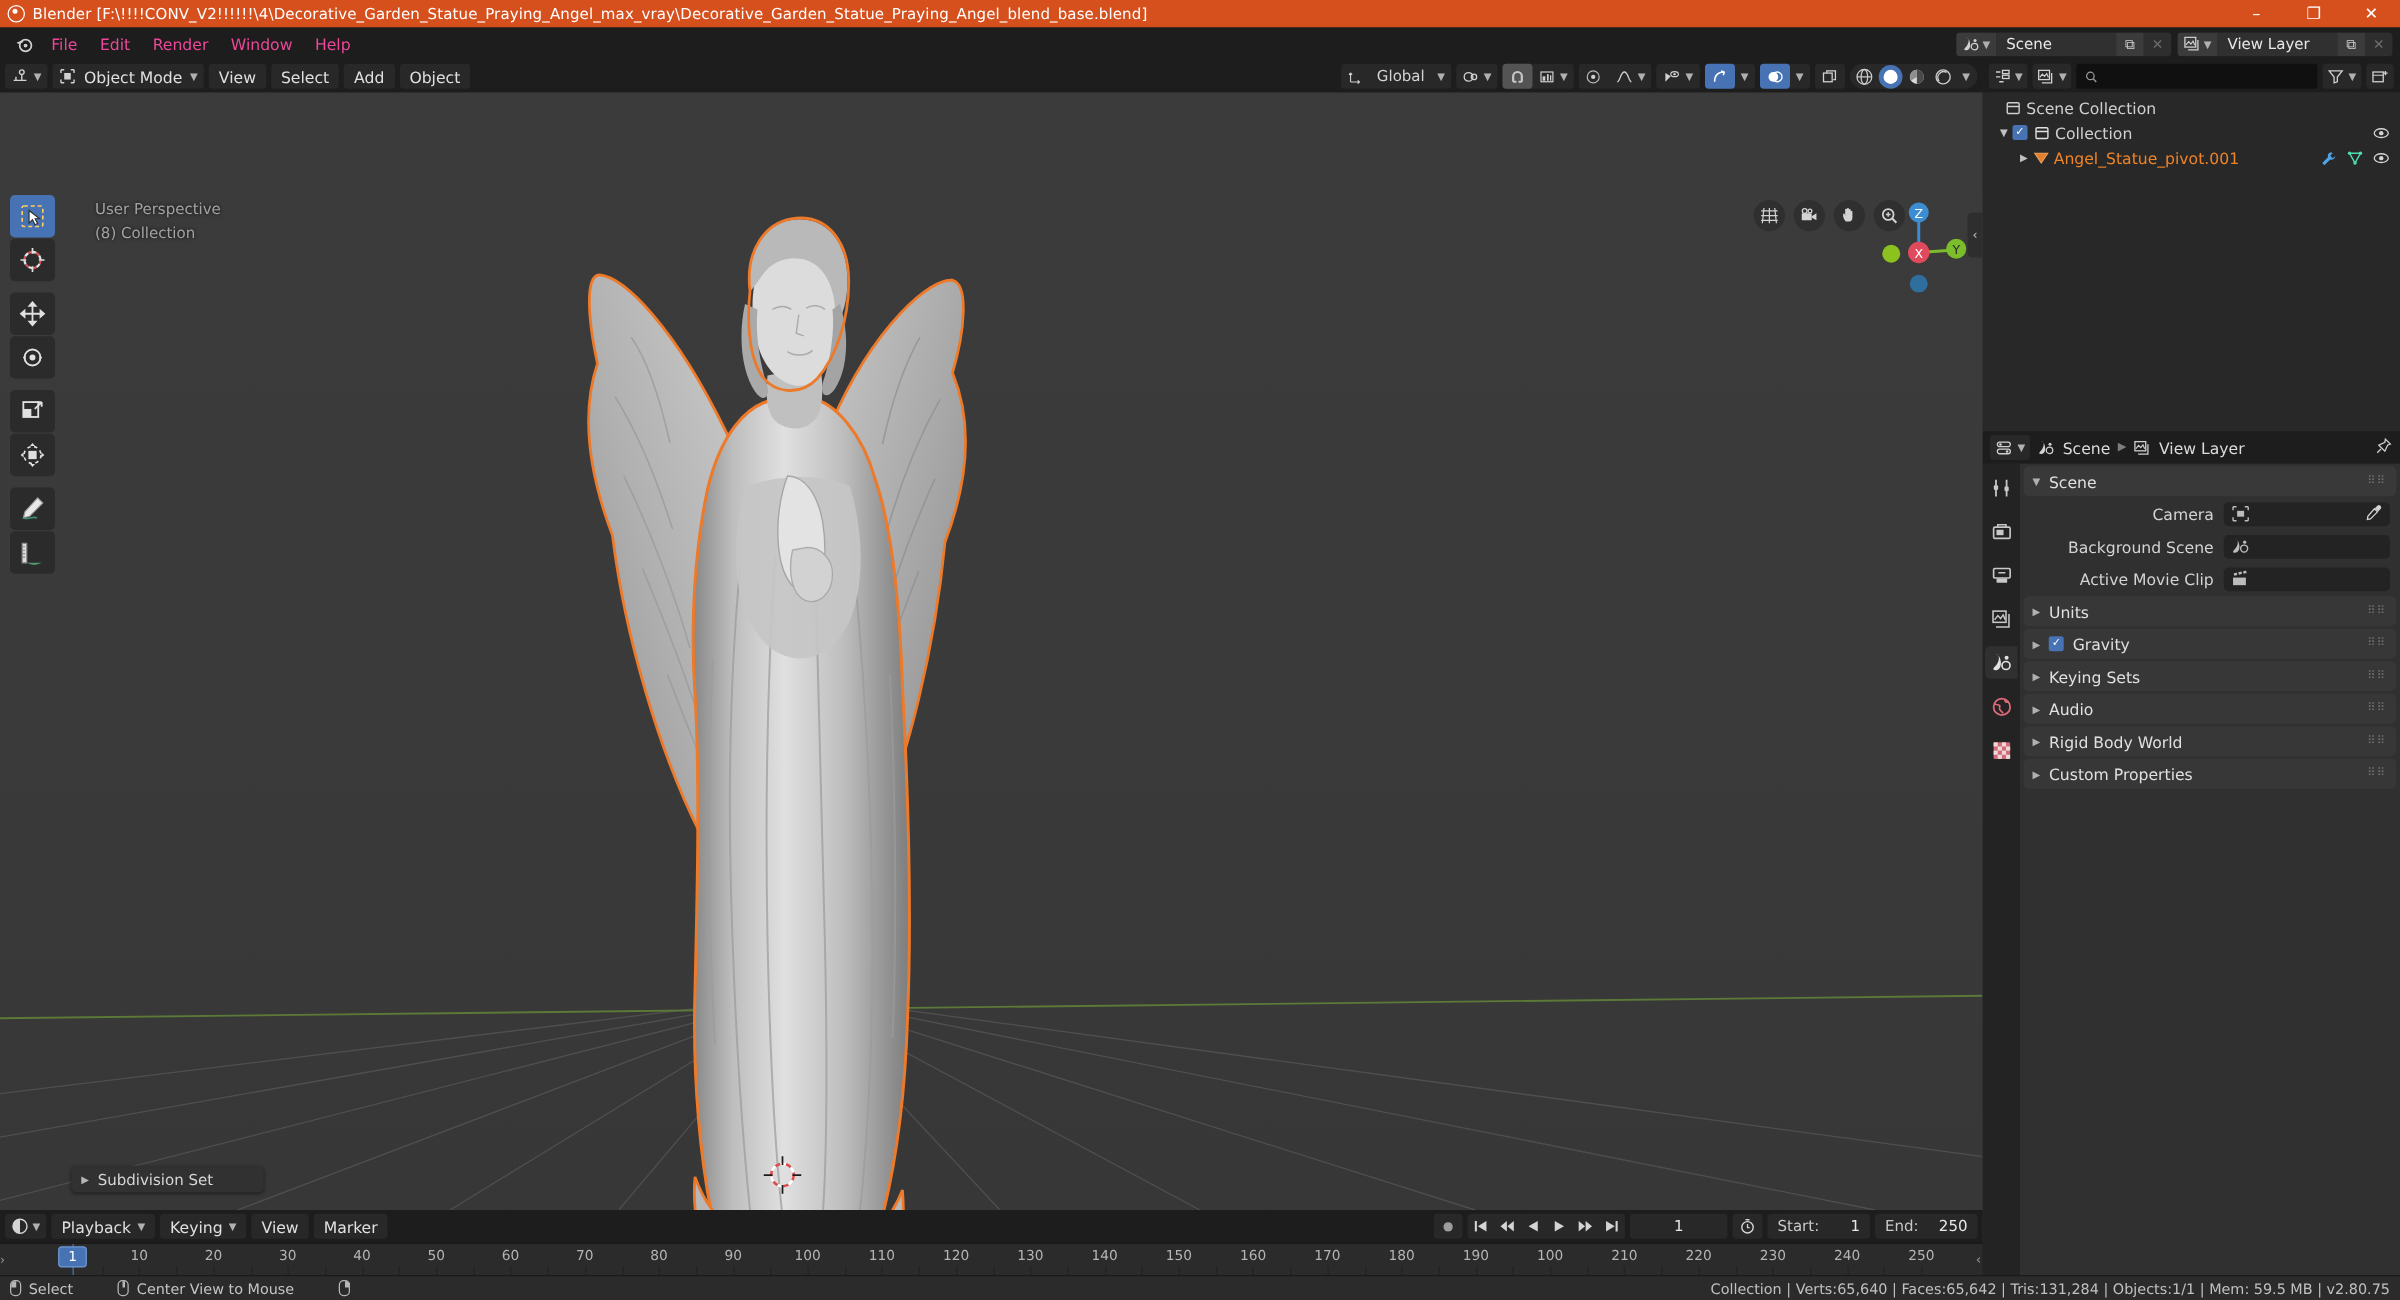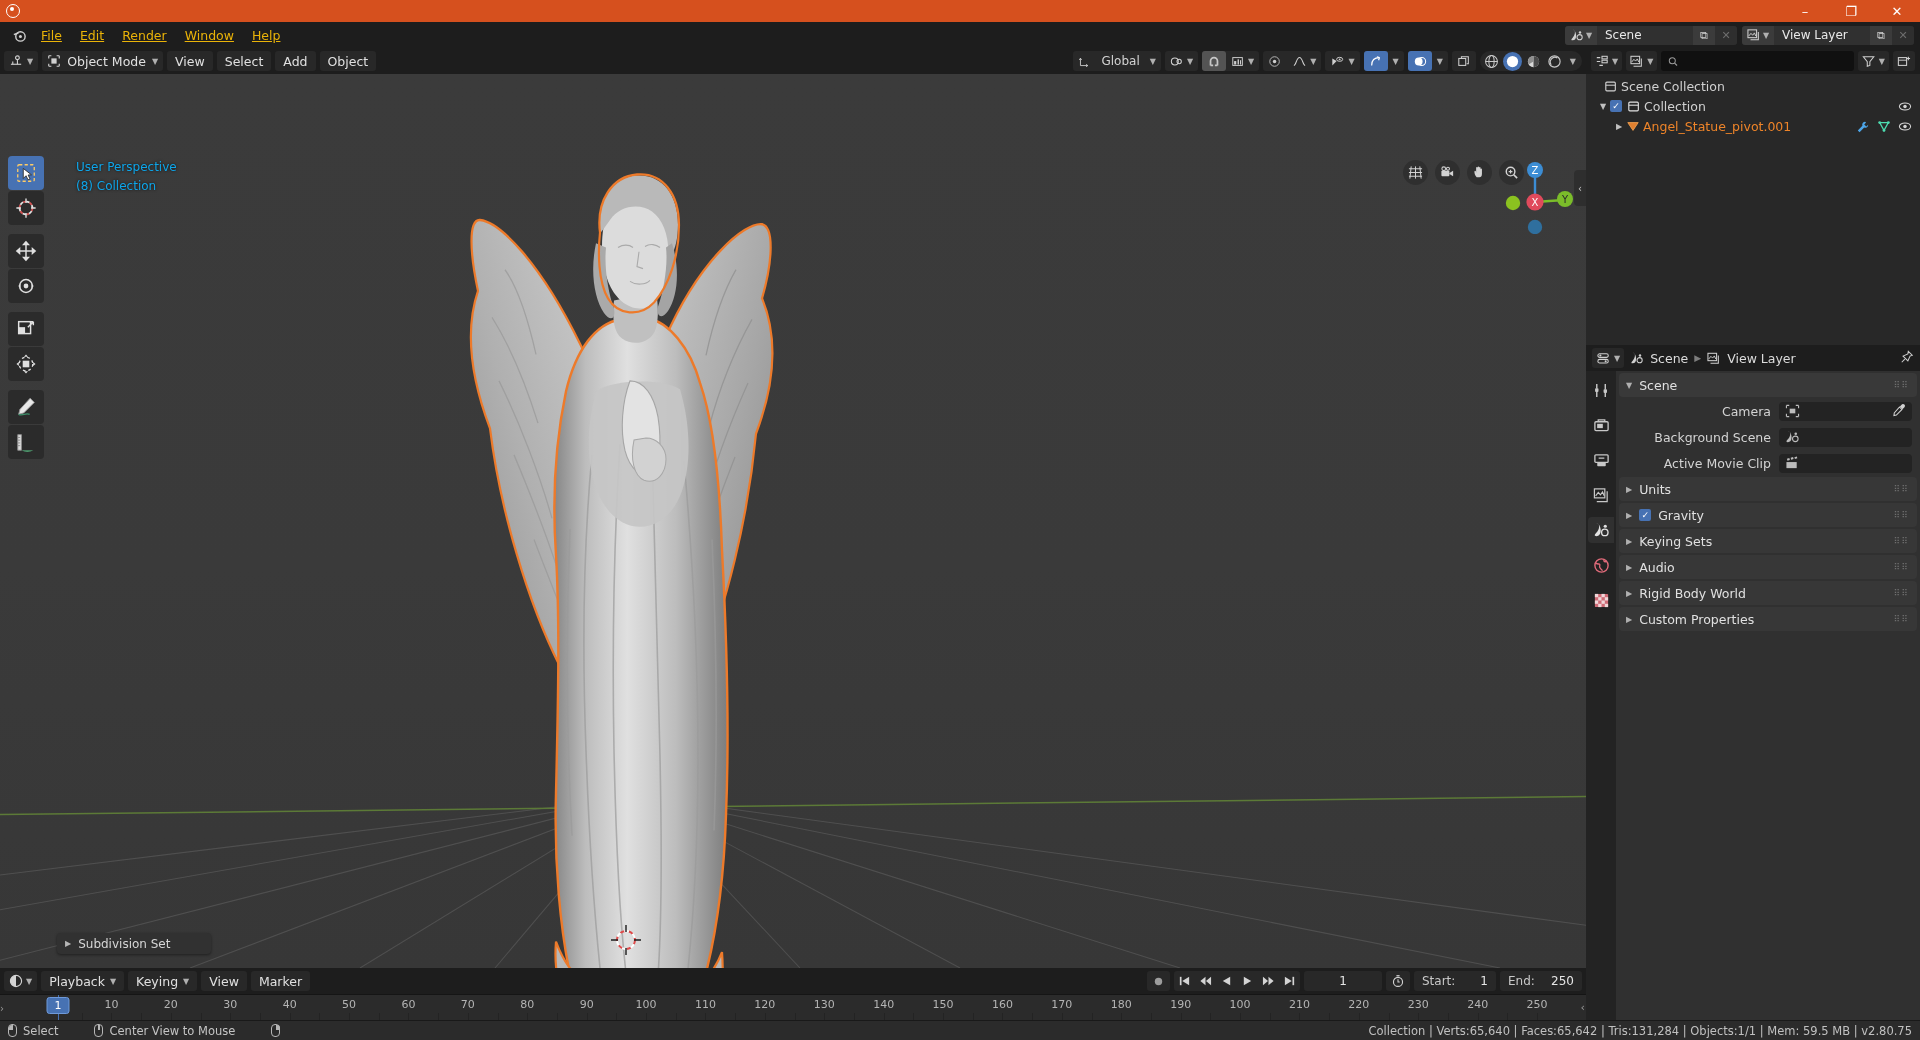--- a/index.html
+++ b/index.html
@@ -37,22 +37,22 @@
   
   .topbar {
     height: 26px; background: #1d1d1d; display: flex; align-items: stretch;
     flex: 0 0 26px; position: relative; padding-left: 6px;
   }
   .blender-icon {
     width: 26px; display: flex; align-items: center; justify-content: center; color: #c8c8c8;
   }
   .menu-row { display: flex; align-items: stretch; }
   .menu-item {
-    display: flex; align-items: center; padding: 0 9px; color: #eab308;
-    font-size: 12.5px; cursor: default; white-space: nowrap; text-decoration: underline;
+    display: flex; align-items: center; padding: 0 9px; color: #ec4899;
+    font-size: 12.5px; cursor: default; white-space: nowrap;
   }
   .ws-tabs { display: flex; align-items: stretch; margin-left: 8px; }
   .ws-tab {
     display: flex; align-items: center; padding: 0 11px; font-size: 12.5px;
     color: #a0a0a0; background: #282828; margin-right: 1px;
     border-radius: 3px 3px 0 0; margin-top: 3px; white-space: nowrap;
   }
   .ws-tab.active { background: #3e3e3e; color: #ffffff; }
   .ws-tab.plus { color: #999; padding: 0 9px; background: #1d1d1d; }
   .topbar-right {
@@ -113,21 +113,21 @@
   
   .viewport { position: relative; flex: 1 1 auto; overflow: hidden; background: #393939; }
   .vp-sky {
     position: absolute; inset: 0;
     background: linear-gradient(180deg, #3b3b3b 0%, #3a3a3a 55%, #373737 100%);
   }
   .grid-svg { position: absolute; inset: 0; width: 100%; height: 100%; }
 
   
   .vp-info {
-    position: absolute; left: 76px; top: 84px; color: #0ea5e9;
+    position: absolute; left: 76px; top: 84px; color: #a3a3a3;
     font-size: 12px; line-height: 19px; text-shadow: 0 0 3px rgba(0,0,0,.8); pointer-events: none;
   }
 
   
   .tool-bar {
     position: absolute; left: 8px; top: 82px; width: 36px;
     display: flex; flex-direction: column; gap: 1px;
   }
   .tool-btn {
     width: 36px; height: 34px; background: #2b2b2b; border-radius: 4px;
@@ -284,20 +284,21 @@
   }
   .statue-wrap { position: absolute; left: 0; top: 0; width: 100%; height: 100%; pointer-events: none; }
 </style>
 </head>
 <body>
 
 <div class="app">
 
   <div class="titlebar">
     <div class="tb-logo"></div>
+    <div class="tb-text">Blender [F:\!!!!CONV_V2!!!!!!\4\Decorative_Garden_Statue_Praying_Angel_max_vray\Decorative_Garden_Statue_Praying_Angel_blend_base.blend]</div>
     <div class="tb-buttons">
       <div class="tb-btn">–</div>
       <div class="tb-btn">❐</div>
       <div class="tb-btn close">✕</div>
     </div>
   </div>
 
   <div class="topbar">
     <div class="blender-icon">
       <svg width="15" height="15" viewBox="0 0 16 16">

